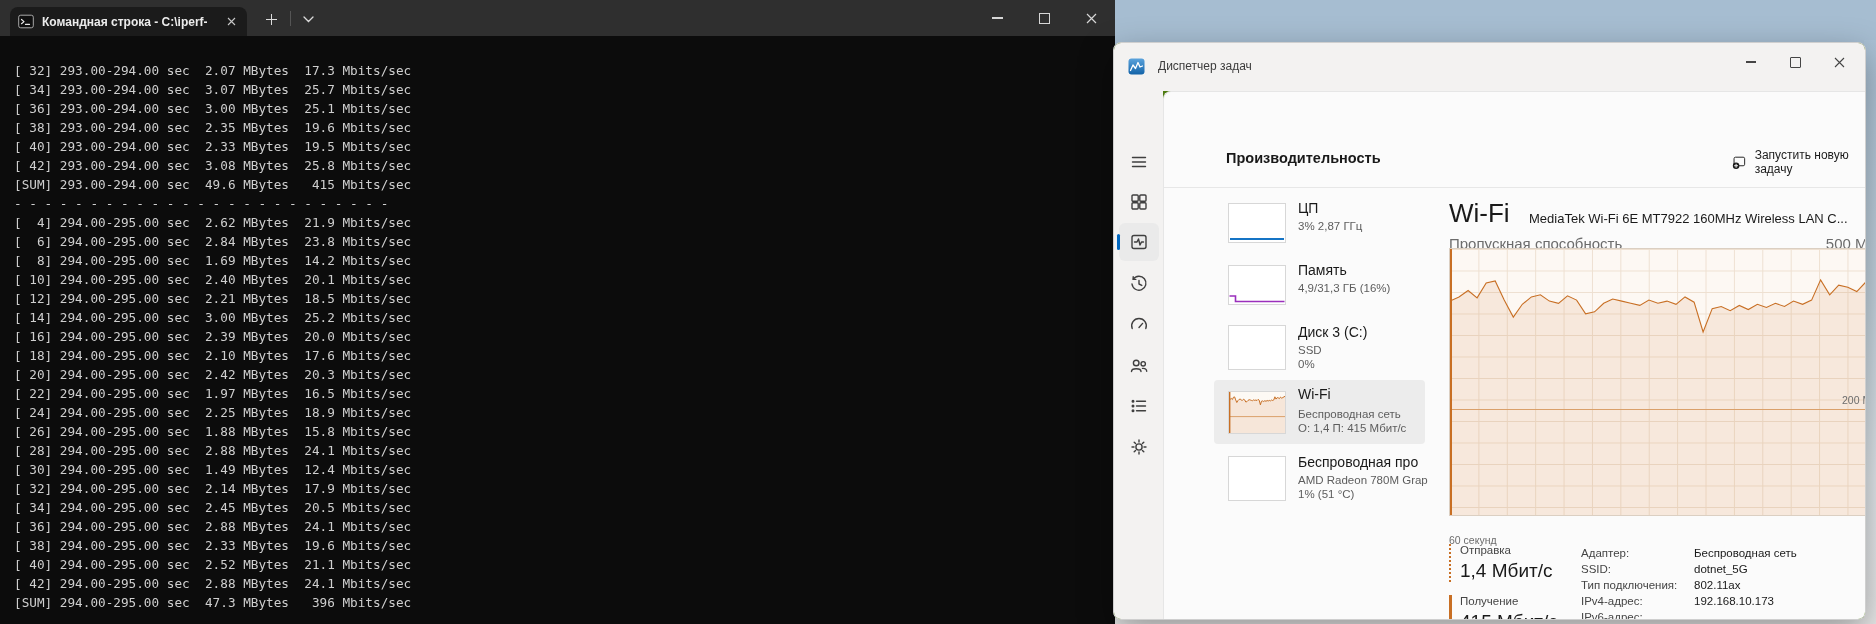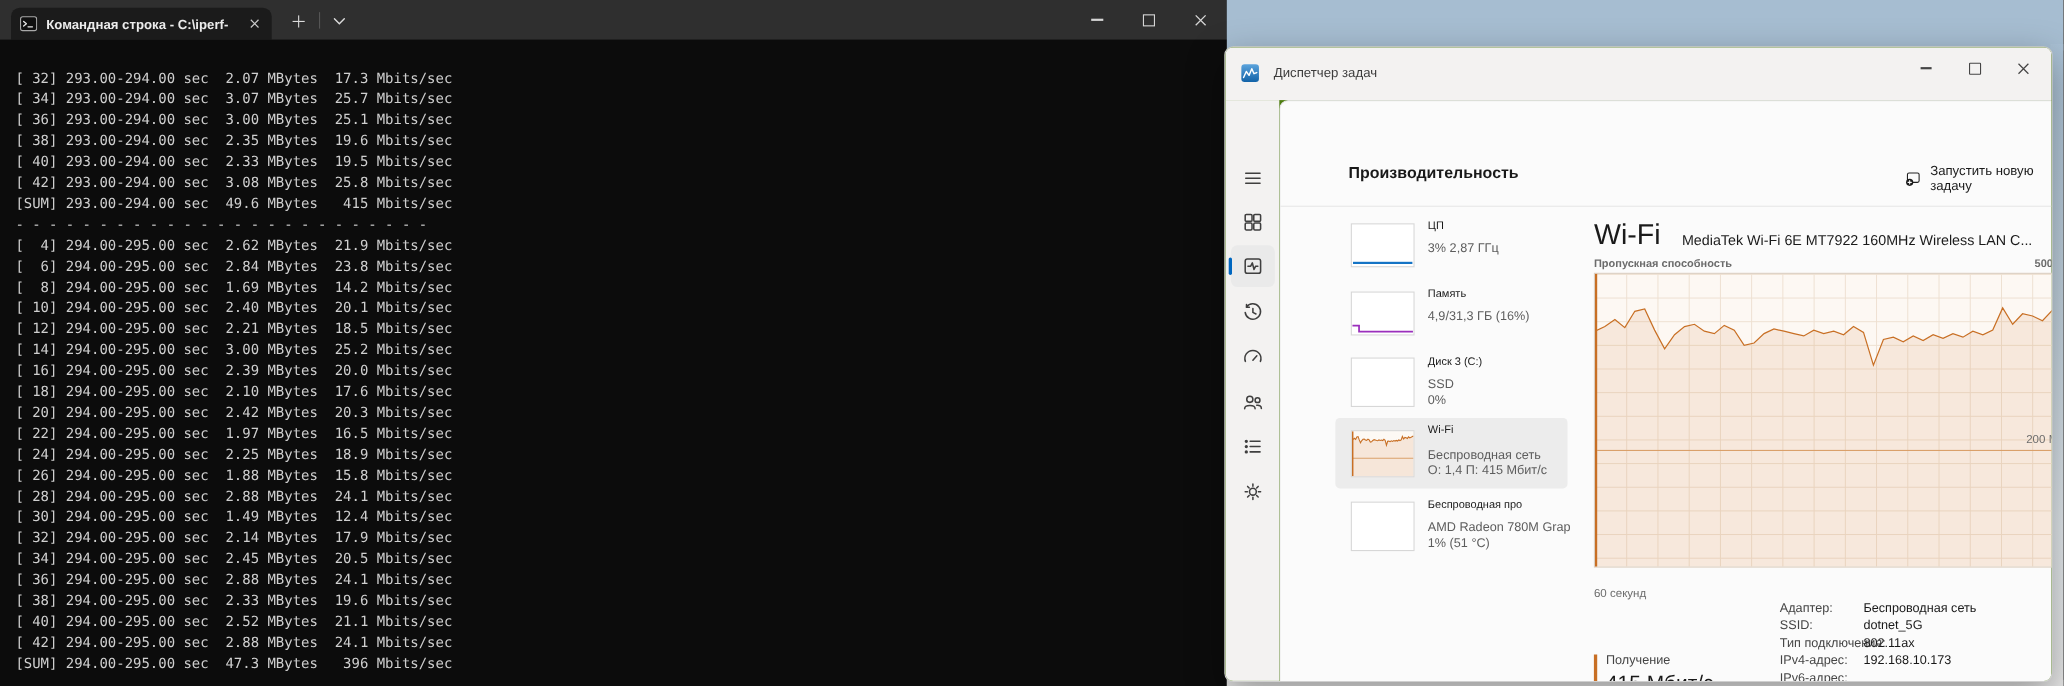--- a/index.html
+++ b/index.html
@@ -58,48 +58,48 @@
 
   .tm-panel{position:absolute;left:49px;top:48px;right:0;bottom:0;background:#fbfbfb;
       border-top:1px solid #e6e6e6;border-left:1px solid #e6e6e6;border-radius:8px 0 0 0;}
   .tm-pagetitle{position:absolute;left:62px;top:58px;font-size:14.5px;font-weight:bold;color:#191919;}
   .run-task{position:absolute;left:568px;top:56px;height:28px;display:flex;align-items:center;gap:8px;}
   .run-task-label{font-size:12px;color:#1b1b1b;}
   .cmdbar-rule{position:absolute;left:0;top:95px;right:0;height:1px;background:#e7e7e7;}
 
   
   .card-thumb{position:absolute;width:58px;height:40px;background:#fff;border:1px solid #d7d7d7;box-sizing:border-box;}
-  .card-title{position:absolute;font-size:10px;color:#191919;}
+  .card-title{position:absolute;font-size:14px;color:#191919;}
   .card-sub{position:absolute;font-size:11.5px;color:#5d5d5d;white-space:nowrap;}
   .card-sel-bg{position:absolute;left:50px;top:288px;width:211px;height:64px;background:#ececec;border-radius:4px;}
   .thumb-line-cpu{position:absolute;left:1px;right:1px;bottom:2px;height:1.8px;background:#1574c5;}
 
   
   .wifi-title{position:absolute;left:285px;top:106px;font-size:26px;color:#1a1a1a;}
   .wifi-sub{position:absolute;left:365px;top:119px;width:374px;font-size:13px;color:#1a1a1a;
       white-space:nowrap;overflow:hidden;}
-  .chart-toplabel{position:absolute;top:143px;font-size:10px;color:#6c6c6c;font-weight:bold;}
+  .chart-toplabel{position:absolute;top:143px;font-size:15px;color:#6c6c6c;}
   .chart{position:absolute;left:285px;top:156px;width:454px;height:268px;box-sizing:border-box;
       border:1px solid #dbcfc2;background-color:#fdf8f3;
       background-image:linear-gradient(to right,#eee0d1 1px,transparent 1px),
                        linear-gradient(to bottom,#eee0d1 1px,transparent 1px);
       background-size:28.4px 21.5px;}
   .chart svg{position:absolute;left:0;top:0;}
   .chart-left-accent{position:absolute;left:0;top:0;width:2px;height:100%;background:#c86f24;}
   .chart-midline{position:absolute;left:2px;right:0;top:160px;height:1px;background:#daa06a;}
   .chart-midlabel{position:absolute;right:6px;top:145px;font-size:10.5px;color:#6c6c6c;}
   .axis-label{position:absolute;top:442px;font-size:10.5px;color:#6c6c6c;}
 
   .stat-block{position:absolute;left:285px;width:130px;padding-left:9px;box-sizing:border-box;}
   .stat-send{top:452px;border-left:2px dotted #c86f24;}
   .stat-recv{top:503px;border-left:3px solid #c86f24;padding-left:8px;}
   .stat-label{font-size:11.5px;color:#454545;}
   .stat-value{font-size:19px;color:#191919;margin-top:4px;white-space:nowrap;}
 
-  .det-label{position:absolute;left:417px;width:112px;font-size:11.5px;color:#454545;white-space:nowrap;margin-left:37px;}
+  .det-label{position:absolute;left:417px;width:112px;font-size:11.5px;color:#454545;white-space:nowrap;}
   .det-value{position:absolute;left:530px;font-size:11.5px;color:#191919;white-space:nowrap;}
 </style>
 </head>
 <body>
 
 <div class="screen">
 
   <div class="backdrop-blue"></div>
   <div class="backdrop-right"></div>
   <div class="backdrop-bottom"></div>
@@ -298,20 +298,24 @@
           <path id="chart-line" fill="none" stroke="#c86f24" stroke-width="1.1" d="M0.0,52.1 L9.0,47.9 L18.1,41.5 L27.1,48.9 L36.2,34.0 L45.2,31.9 L54.2,51.1 L63.3,68.1 L72.3,55.3 L81.4,47.9 L90.4,45.8 L99.4,52.1 L108.5,54.3 L117.5,46.8 L126.6,51.1 L135.6,64.9 L144.6,62.8 L153.7,54.3 L162.7,50.0 L171.8,52.1 L180.8,54.3 L189.8,56.4 L198.9,51.1 L207.9,54.3 L217.0,52.1 L226.0,55.3 L235.0,47.9 L244.1,53.2 L253.1,83.0 L262.2,59.6 L271.2,57.5 L280.2,61.7 L289.3,56.4 L298.3,60.6 L307.4,55.3 L316.4,58.5 L325.4,54.3 L334.5,57.5 L343.5,52.1 L352.6,55.3 L361.6,51.1 L370.6,30.9 L379.7,45.8 L388.7,36.2 L397.8,38.3 L406.8,42.6 L415.8,33.0 L424.9,39.4 L433.9,36.2 L443.0,31.9 L452.0,27.7"></path>
         </svg>
         <div class="chart-midline"></div>
         <div class="chart-midlabel">200 Мбит/с</div>
         <div class="chart-left-accent"></div>
       </div>
 
       <div class="axis-label" style="left:285px;">60 секунд</div>
       <div class="axis-label" style="left:639px;width:100px;text-align:right;">0</div>
 
+      <div class="stat-block stat-send">
+        <div class="stat-label">Отправка</div>
+        <div class="stat-value">1,4 Мбит/с</div>
+      </div>
       <div class="stat-block stat-recv">
         <div class="stat-label">Получение</div>
         <div class="stat-value">415 Мбит/с</div>
       </div>
 
       <div class="det-label" style="top:455px;">Адаптер:</div>
       <div class="det-value" style="top:455px;">Беспроводная сеть</div>
       <div class="det-label" style="top:471px;">SSID:</div>
       <div class="det-value" style="top:471px;">dotnet_5G</div>
       <div class="det-label" style="top:487px;">Тип подключения:</div>

